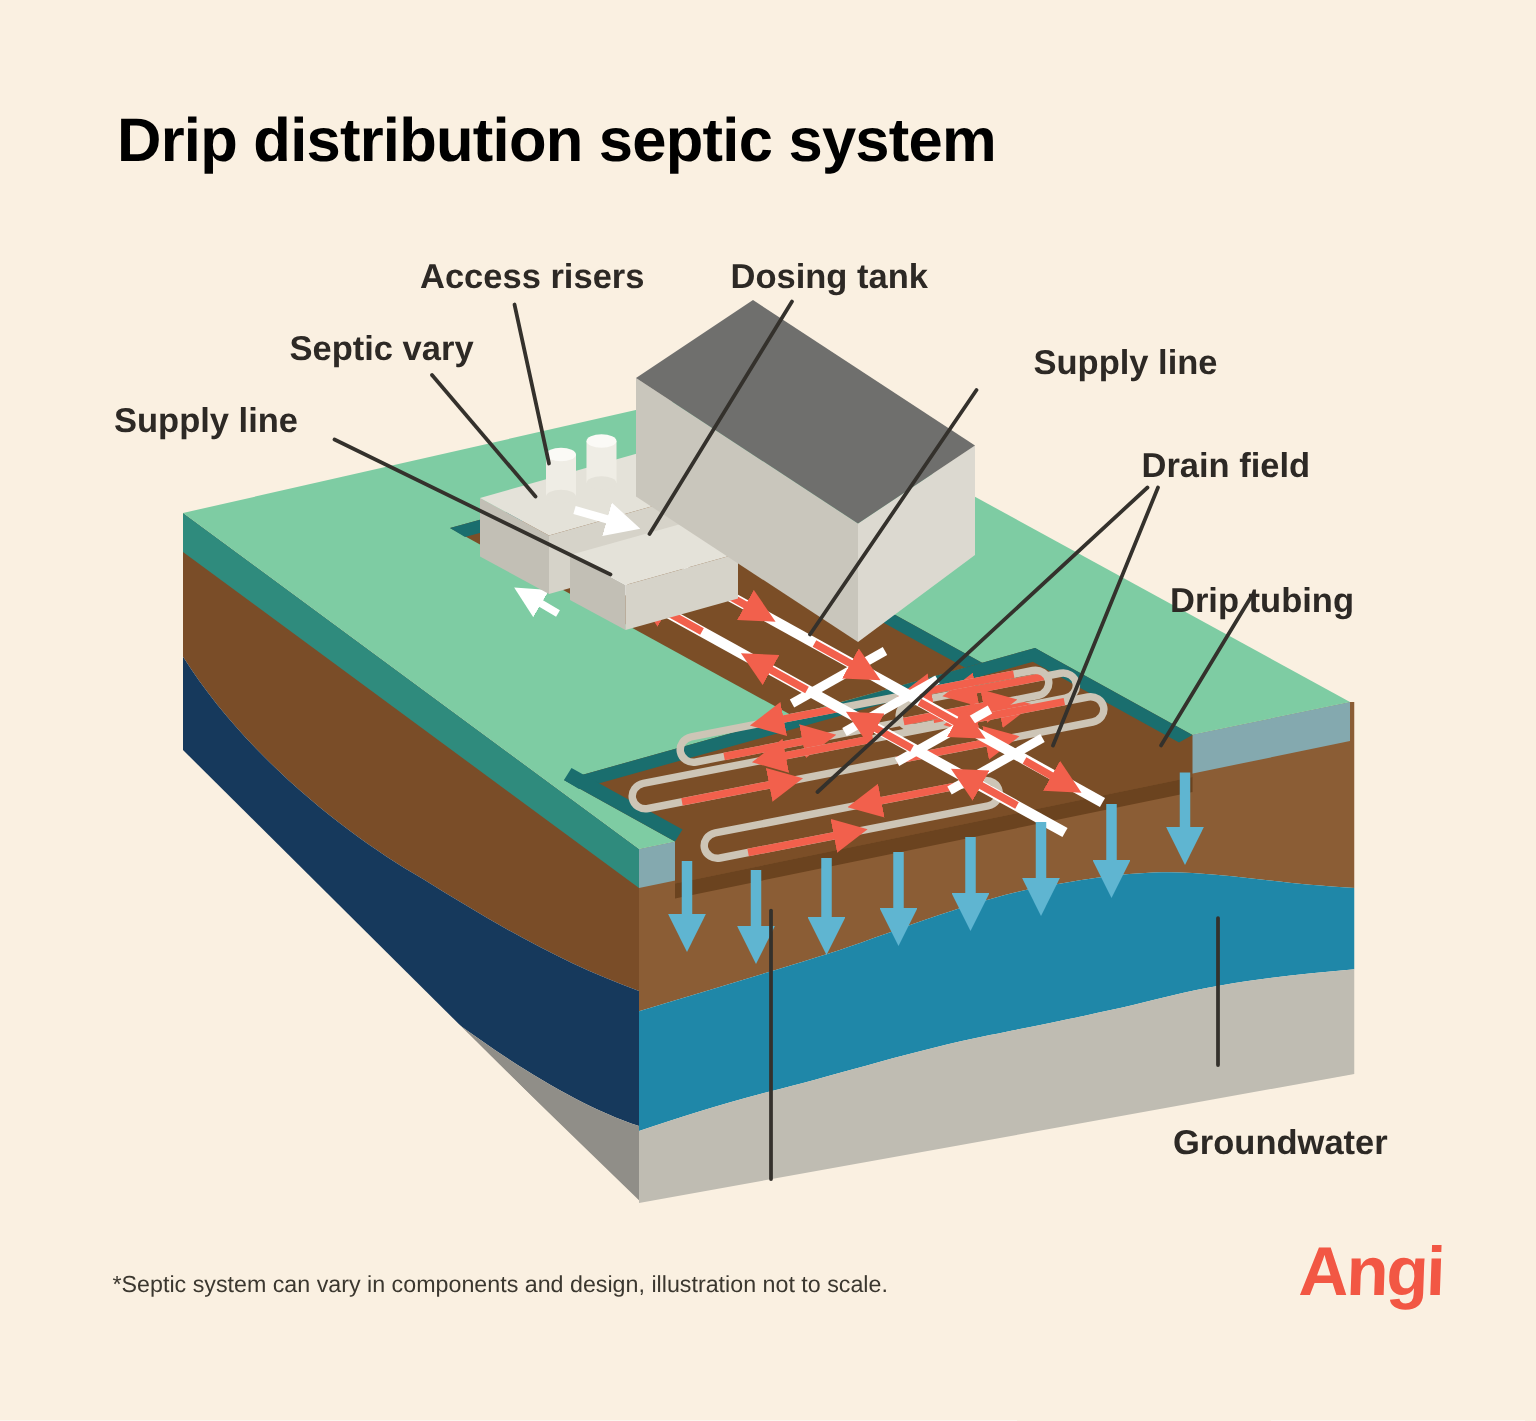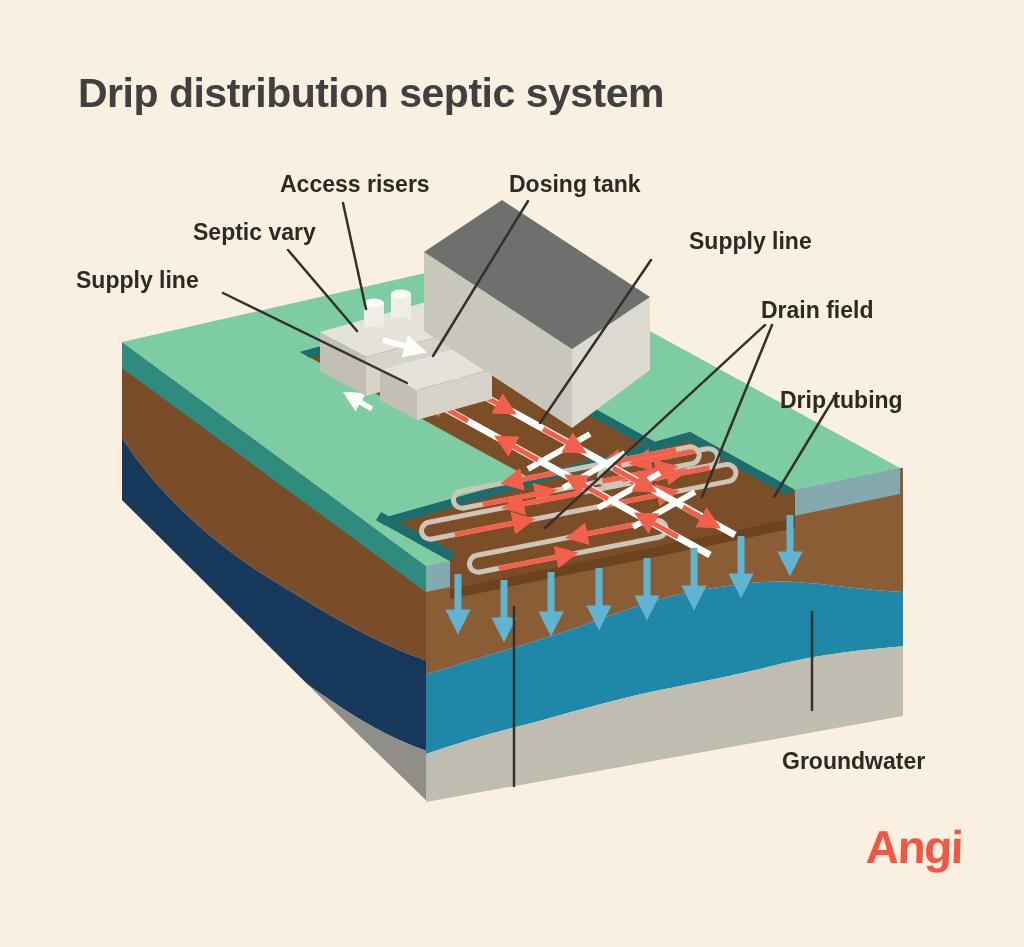--- a/index.html
+++ b/index.html
@@ -7,21 +7,21 @@
   #stage{
     position:relative;
     width:1024px;height:947px;
     background:#FAF0E1;
     overflow:hidden;
   }
   #scene{position:absolute;left:0;top:0;}
   .title{
     position:absolute;left:78px;top:70px;
     font-size:41px;font-weight:800;letter-spacing:-0.5px;
-    color:#404040;
+    color:#000000;
   }
   .lbl{
     position:absolute;
     font-size:23px;font-weight:700;color:#2D2925;
     white-space:nowrap;
   }
   .footnote{
     position:absolute;left:75px;top:848px;
     font-size:15.5px;font-weight:400;color:#3B372F;
   }
@@ -195,22 +195,23 @@
       <path d="M772,325 L702,497"></path>
       <path d="M834,398 L774,497"></path>
       <path d="M812,710 L812,612"></path>
       <path d="M514,786 L514,607"></path>
     </g>
   </svg>
 
   <div class="title">Drip distribution septic system</div>
 
   <div class="lbl" style="left:280px;top:171px;text-align:right;">Access risers</div>
-  <div class="lbl" style="left:509px;top:171px;">Dosing tank</div>
+  <div class="lbl" style="left:487px;top:171px;">Dosing tank</div>
   <div class="lbl" style="left:193px;top:219px;">Septic vary</div>
   <div class="lbl" style="left:76px;top:267px;">Supply line</div>
   <div class="lbl" style="left:645px;top:228px;margin-left:44px;">Supply line</div>
   <div class="lbl" style="left:761px;top:297px;">Drain field</div>
   <div class="lbl" style="left:780px;top:368px;margin-top:19px;">Drip tubing</div>
   <div class="lbl" style="left:782px;top:748px;">Groundwater</div>
 
+  <div class="footnote">*Septic system can vary in components and design, illustration not to scale.</div>
   <div class="logo">Angi</div>
 </div>
 
 </body></html>

